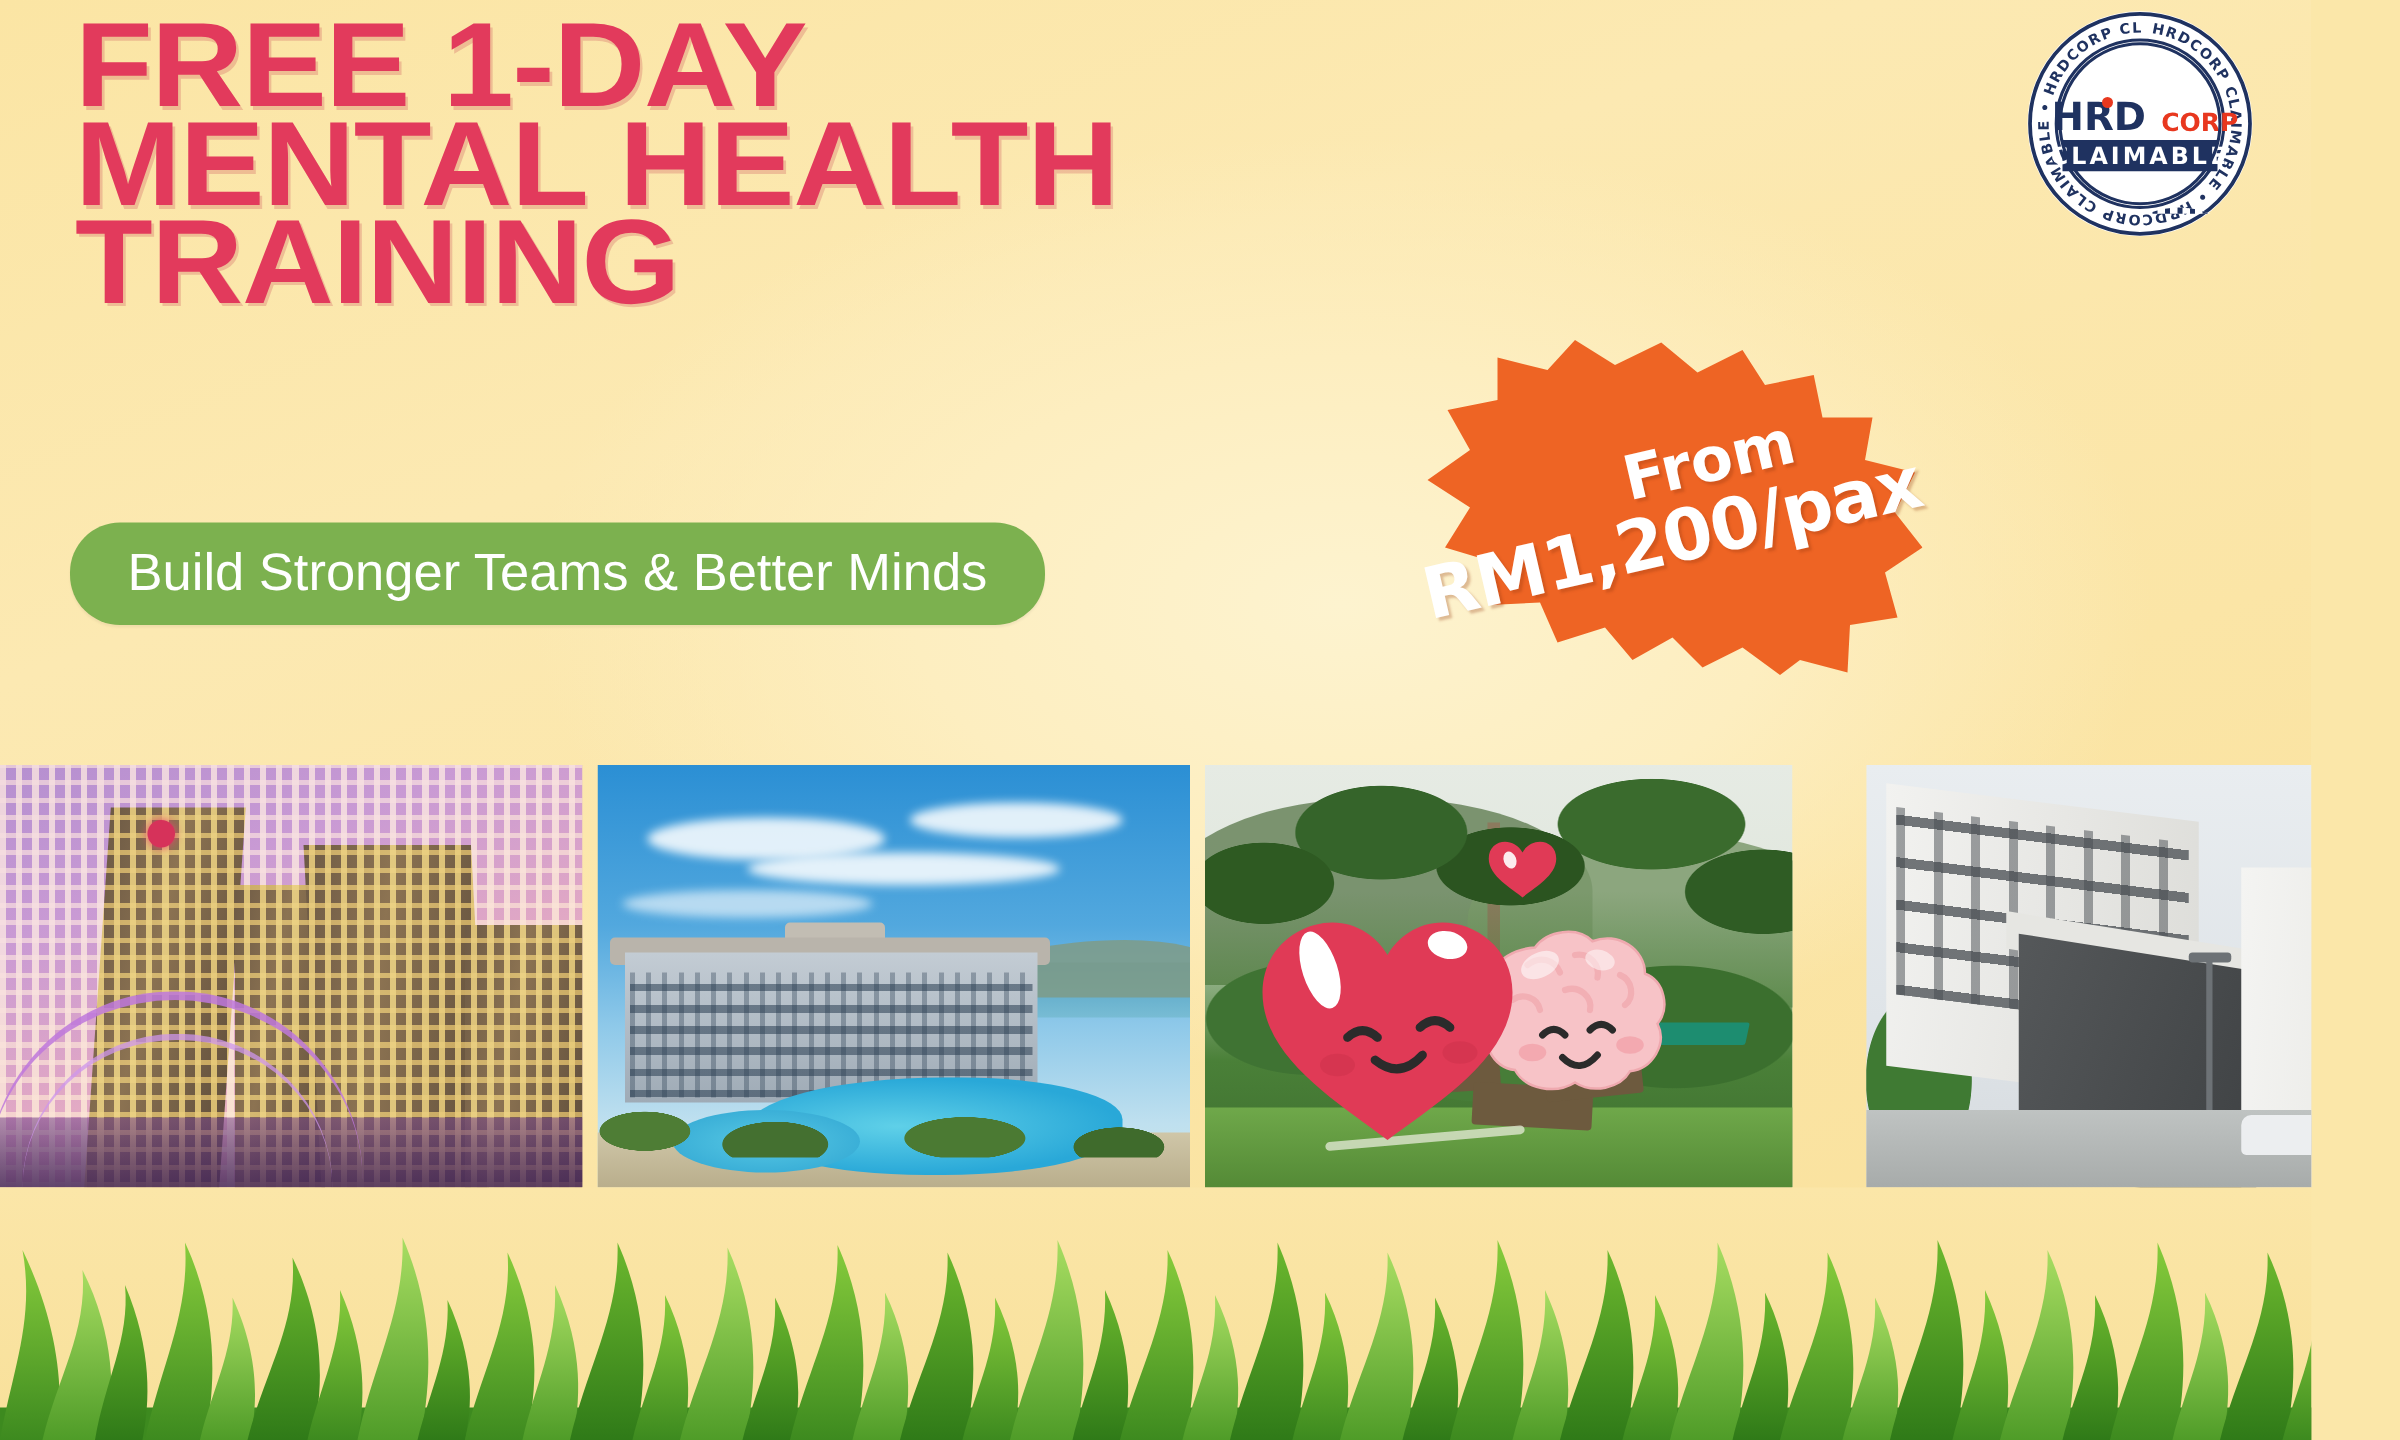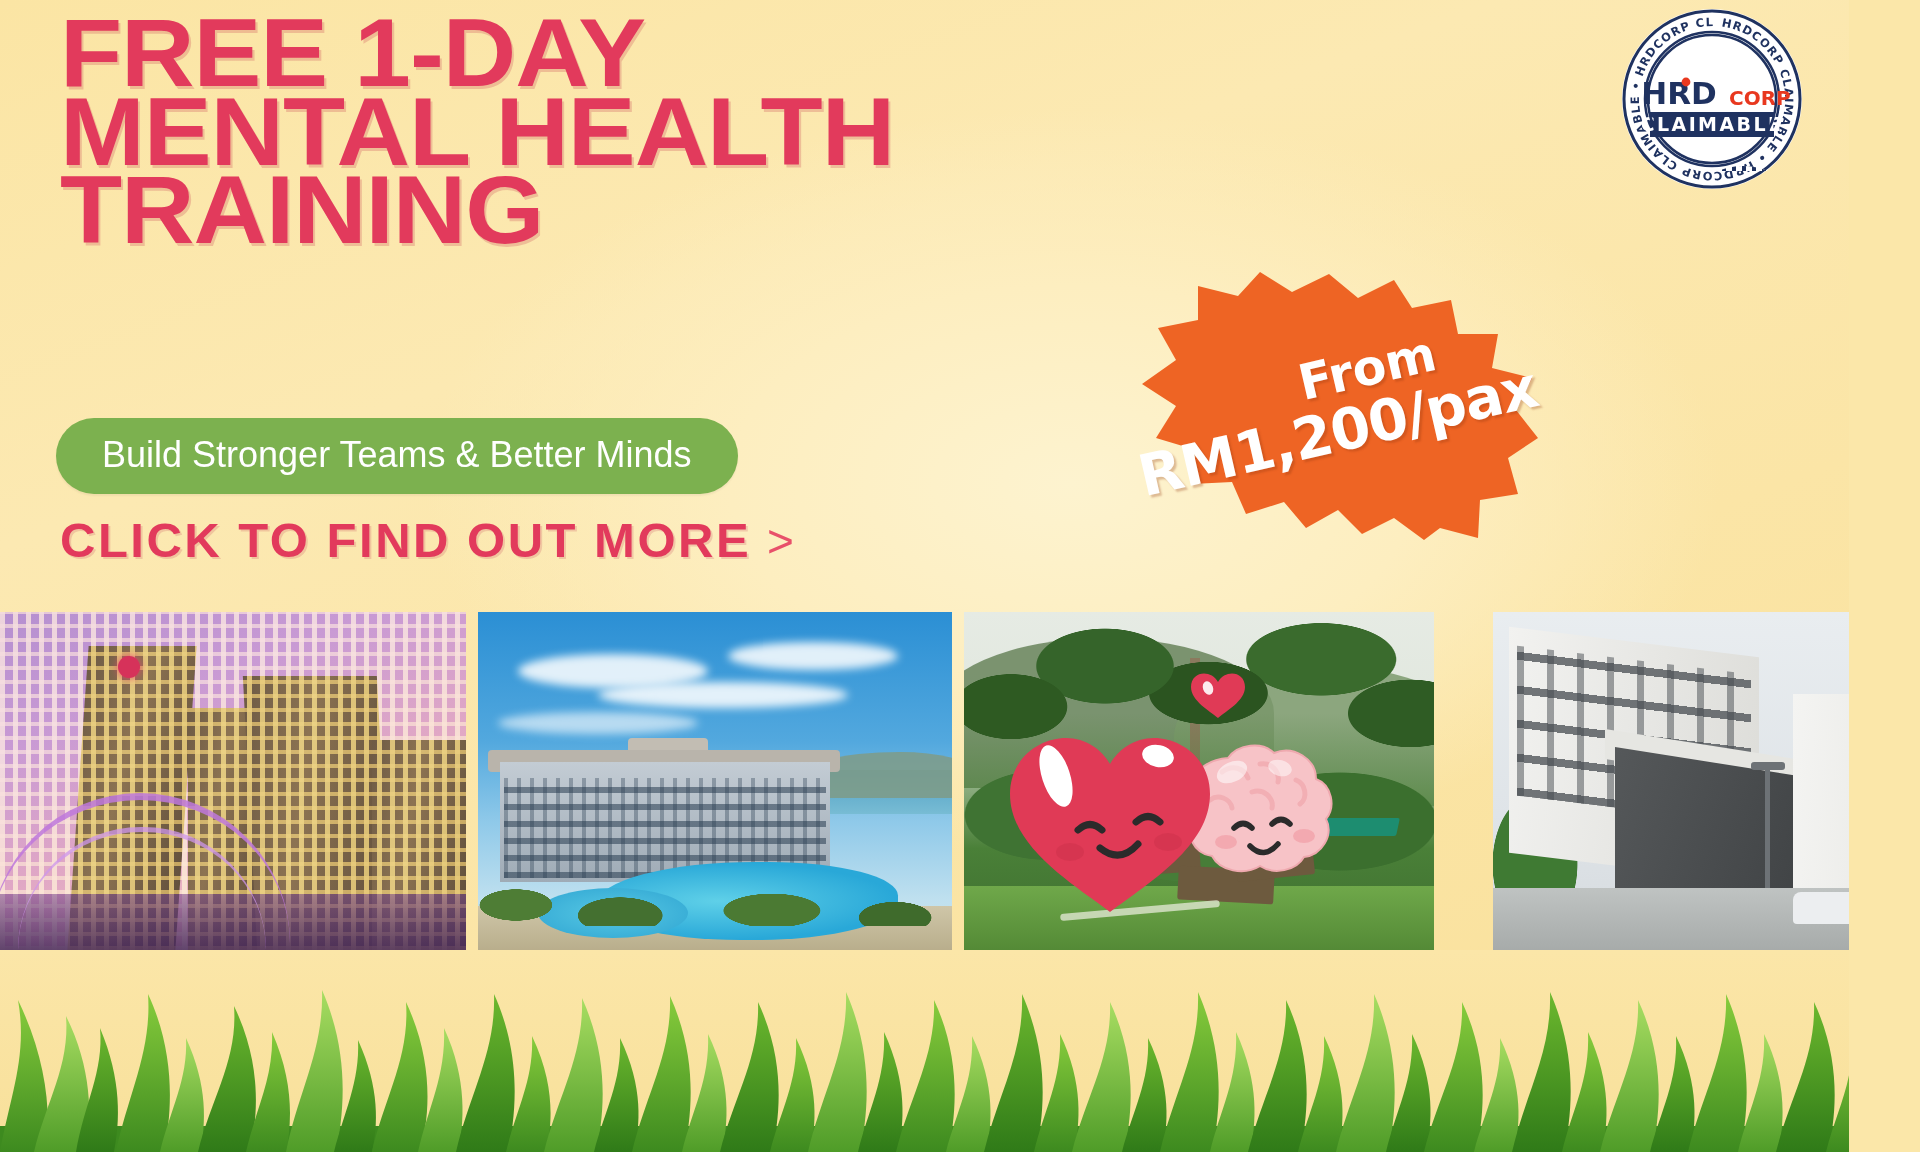--- a/index.html
+++ b/index.html
@@ -45,21 +45,21 @@
     white-space:nowrap;
   }
 
   
   .pill{
     position:absolute;left:56px;top:418px;
     background:#7cb14f;
     border-radius:40px;
     padding:16px 46px 18px 46px;
     color:#ffffff;
-    font-size:36px;
+    font-size:42px;
     font-weight:400;
     white-space:nowrap;
     box-shadow:0 2px 2px rgba(0,0,0,.05);
   }
 
   
   .cta{
     position:absolute;left:60px;top:512px;
     display:flex;align-items:baseline;gap:16px;
     white-space:nowrap;
@@ -257,24 +257,20 @@
 
   <div class="headline">
     <span class="l1">FREE 1-DAY</span>
     <span class="l2">MENTAL HEALTH</span>
     <span class="l3">TRAINING</span>
   </div>
 
 
   <div class="pill">Build Stronger Teams &amp; Better Minds</div>
 
-  <div class="cta">
-    <span class="cta-text">CLICK TO FIND OUT MORE</span>
-    <span class="cta-arrow">&gt;</span>
-  </div>
 
   <div class="seal">
     <svg viewBox="0 0 186 186" xmlns="http://www.w3.org/2000/svg">
       <defs>
         <path id="ringpath" d="M93,93 m0,-73 a73,73 0 1,1 0,146 a73,73 0 1,1 0,-146"></path>
       </defs>
       <circle cx="93" cy="93" r="90" fill="#ffffff"></circle>
       <circle cx="93" cy="93" r="88" fill="none" stroke="#1f3260" stroke-width="3"></circle>
       <circle cx="93" cy="93" r="67" fill="none" stroke="#1f3260" stroke-width="2.5"></circle>
       <text font-family="DejaVu Sans, sans-serif" font-size="11.5" font-weight="bold" fill="#1f3260" letter-spacing="1.1">

